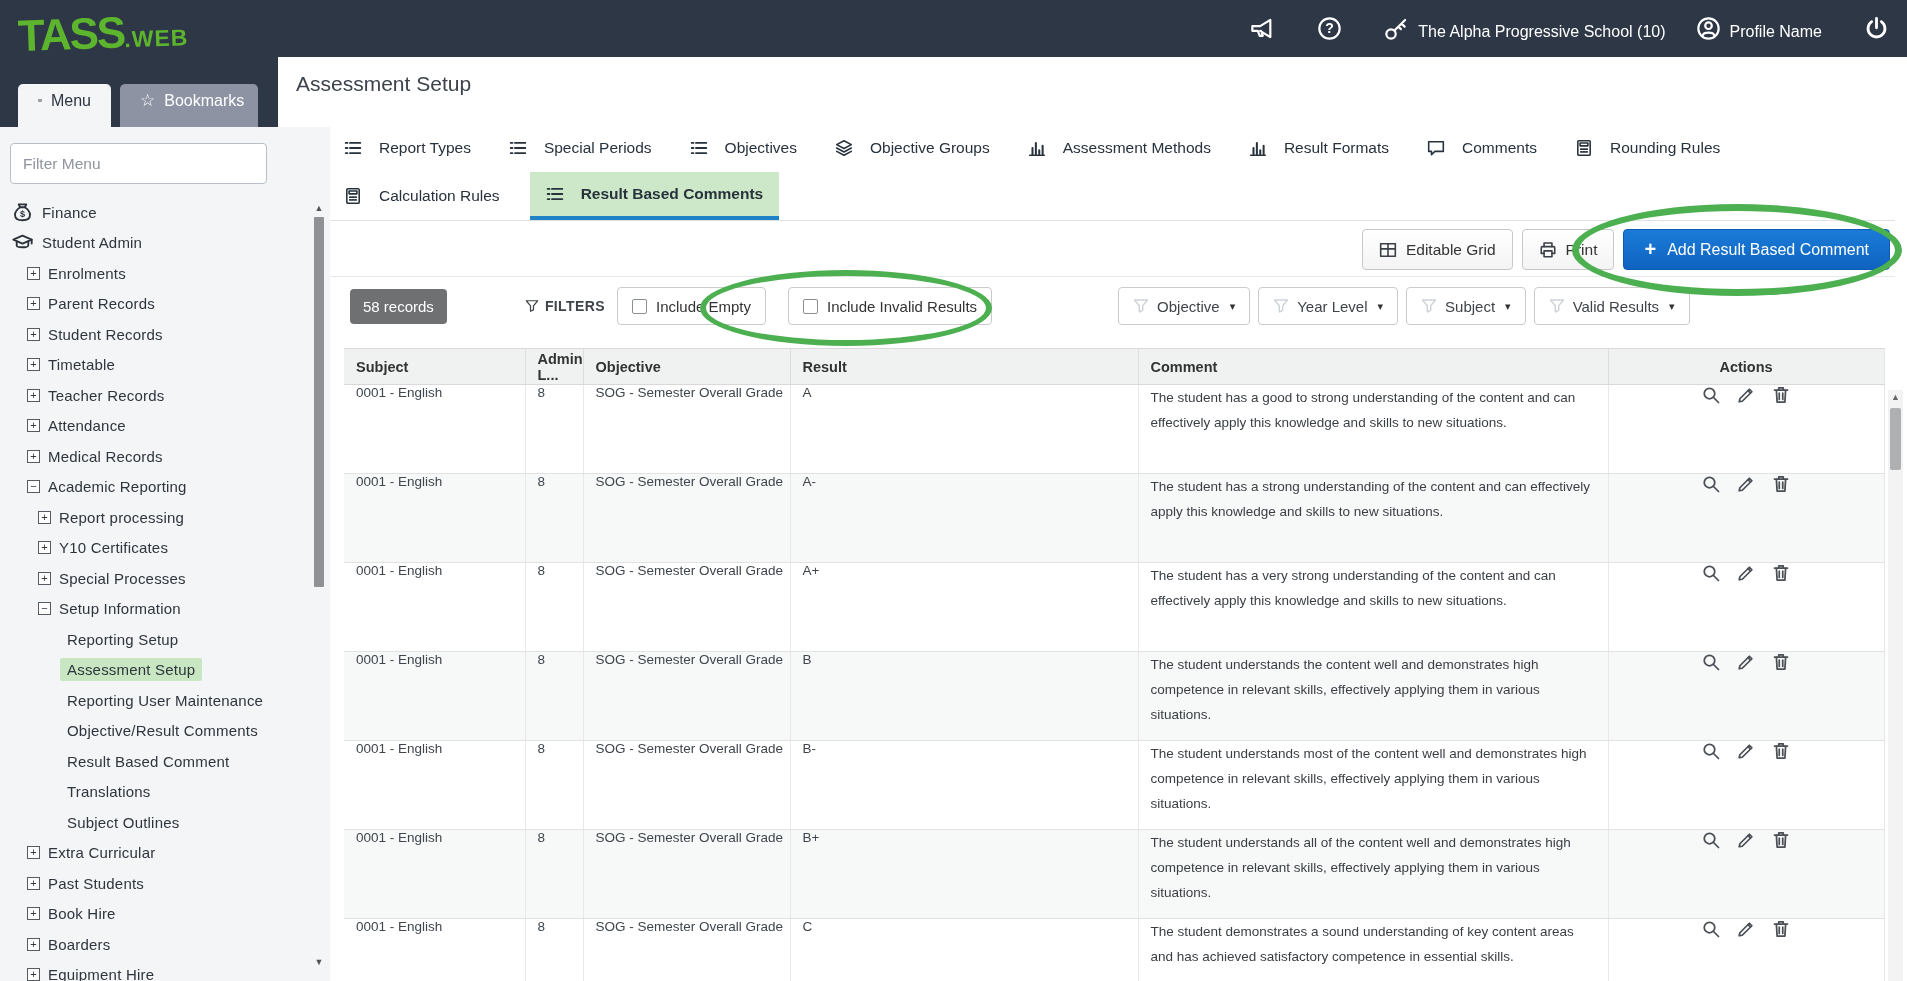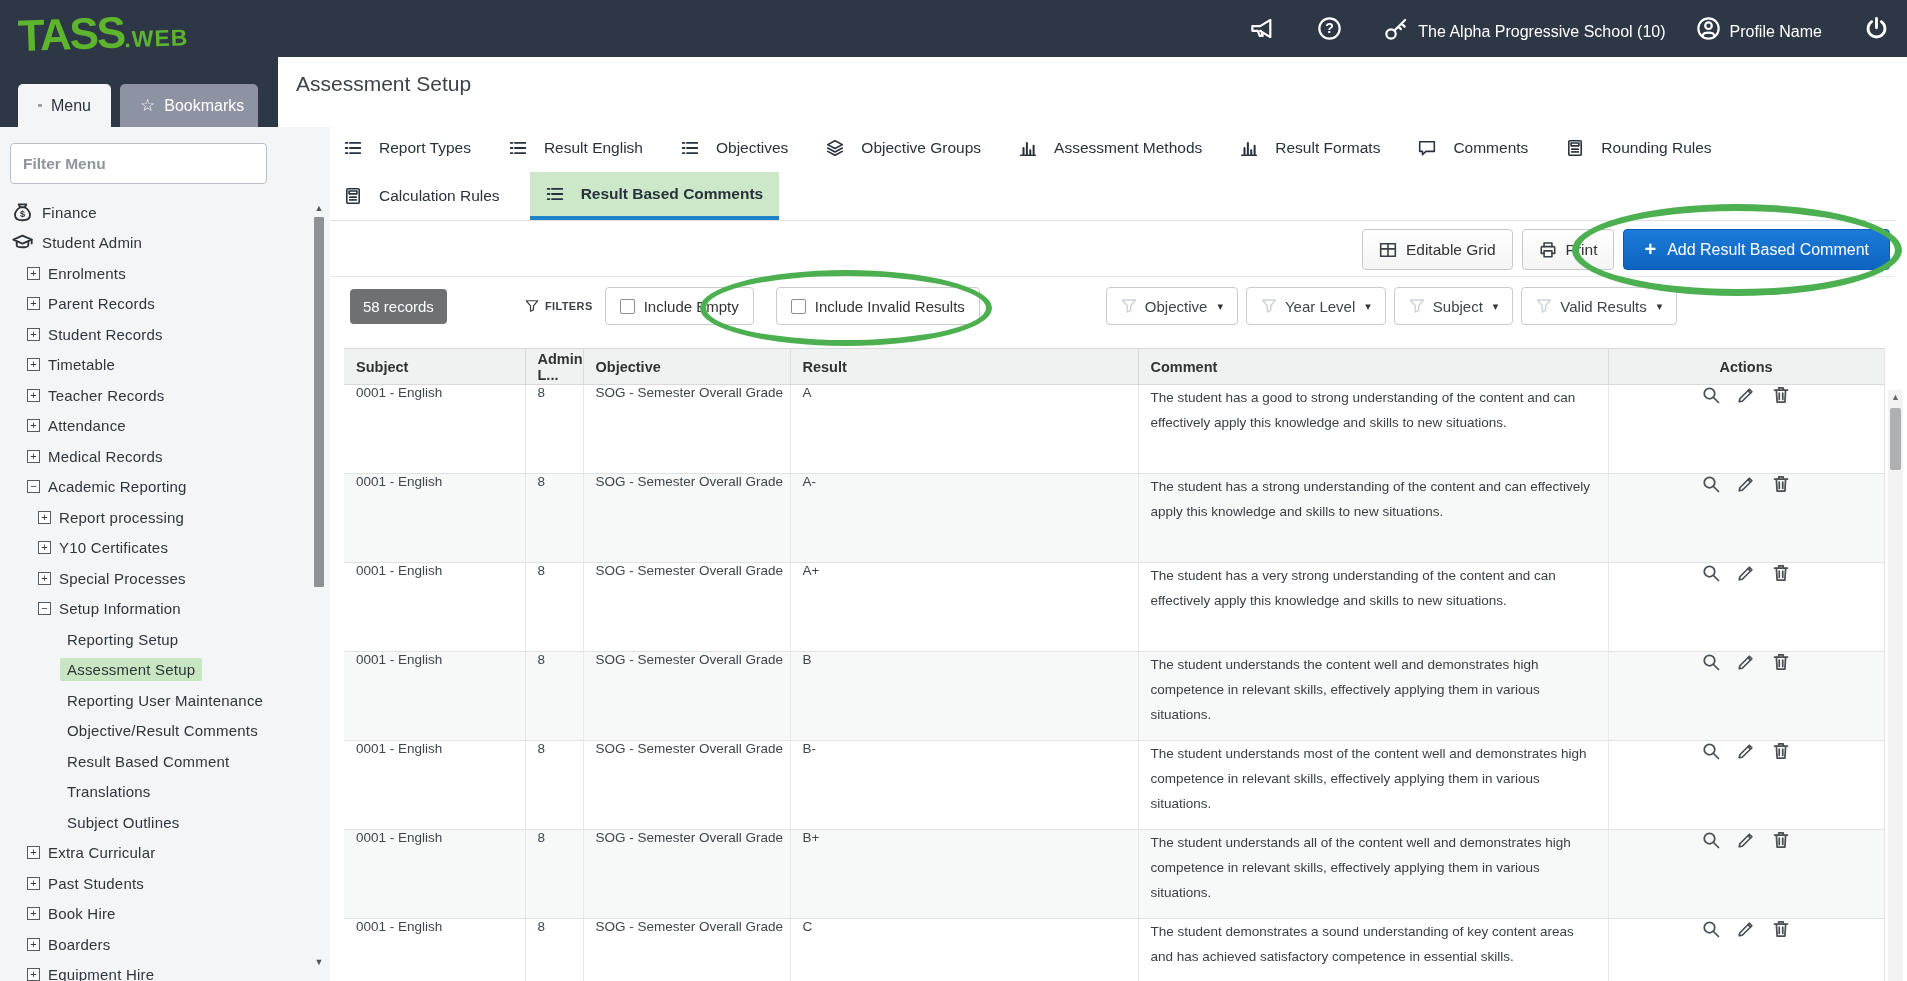--- a/index.html
+++ b/index.html
@@ -13,33 +13,33 @@
   .tb-icon svg { width:100%; height:100%; }
   .tb-group { display:flex; align-items:flex-end; gap:9px; font-size:16px; color:#fff; white-space:nowrap; }
   .gap40 { margin-left:42px; } .gap30 { margin-left:30px; }
 
   
   .logo-block { position:absolute; left:0; top:0; width:278px; height:127px; background:#2e3746; }
   .logo { position:absolute; left:18px; top:8px; color:#5db52d; transform:rotate(-2deg); }
   .logo .big { font-size:44px; font-weight:800; letter-spacing:-2px; }
   .logo .small { font-size:23px; font-weight:800; letter-spacing:1px; }
   .side-tabs { position:absolute; left:18px; bottom:0; display:flex; }
-  .side-tab { height:43px; display:flex; align-items:center; gap:9px; font-size:16px; padding:8px 20px;
+  .side-tab { height:43px; display:flex; align-items:flex-start; gap:9px; font-size:16px; padding:8px 20px;
               border-radius:5px 5px 0 0; cursor:default; }
   .side-tab.menu { background:#f3f5f7; color:#2c3540; width:93px; }
   .side-tab.bookmarks { background:#8d93a2; color:#fff; margin-left:9px; width:138px; }
   .side-tab .i { width:17px; height:17px; display:inline-flex; }
   .side-tab .i svg { width:100%; height:100%; }
   .star-glyph { font-size:17px; line-height:17px; }
 
   
   .sidebar { position:absolute; left:0; top:127px; width:330px; height:854px; background:#f3f5f7; }
   .filter-input { position:absolute; left:10px; top:16px; width:257px; height:41px; border:1px solid #b9bfc6;
                   border-radius:4px; font-size:15.5px; padding:0 12px; color:#444; background:#fff;
-                  font-family:"Liberation Sans", sans-serif;font-weight:bold; }
+                  font-family:"Liberation Sans", sans-serif; }
   .filter-input::placeholder { color:#8e959d; }
   .nav { position:absolute; left:0; top:70px; width:312px; }
   .nav-item { display:flex; align-items:center; height:30.5px; font-size:15px; color:#2e353c; white-space:nowrap; cursor:default; }
   .nav-item.lv0 { padding-left:10px; }
   .nav-item.lv1 { padding-left:27px; }
   .nav-item.lv2 { padding-left:38px; }
   .nav-item.lv3 { padding-left:67px; }
   .mod-i { width:25px; height:21px; margin-right:7px; color:#2b323a; display:inline-flex; flex:none; }
   .mod-i svg { width:100%; height:100%; }
   .expbox { width:13px; height:13px; border:1px solid #565b61; margin-right:8px; flex:none;
@@ -68,21 +68,21 @@
   .btn { height:41px; display:flex; align-items:center; gap:9px; font-size:15.5px; padding:11px 16px;
          border:1px solid #c8c8c8; border-radius:4px; background:linear-gradient(#ffffff,#f4f4f4); color:#333; cursor:default; }
   .btn .i { width:18px; height:18px; display:inline-flex; color:#3a3f45; }
   .btn .i svg { width:100%; height:100%; }
   .btn-primary { background:linear-gradient(#1b7bd8,#0f63c0); border:1px solid #0d5ab2; color:#fff; font-size:16px; padding:0 20px; }
   .btn-primary .plus { font-size:20px; font-weight:bold; margin-right:2px; }
 
   
   .filters { position:absolute; left:330px; top:287px; height:38px; display:flex; align-items:center; }
   .records-badge { margin-left:20px; background:#6f7072; color:#fff; font-size:15px; padding:9px 13px; border-radius:4px; }
-  .filters-label { margin-left:78px; display:flex; align-items:center; gap:6px; font-size:11px; font-weight:bold;
+  .filters-label { margin-left:78px; display:flex; align-items:center; gap:6px; font-size:14px; font-weight:bold;
                    letter-spacing:.4px; color:#3e444a; }
   .filters-label .i { width:14px; height:14px; display:inline-flex; color:#3e444a; }
   .filters-label .i svg { width:100%; height:100%; }
   .fbtn { height:38px; display:flex; align-items:center; gap:9px; background:#fff; border:1px solid #cbcbcb;
           border-radius:4px; font-size:15px; color:#333; padding:0 14px; cursor:default; white-space:nowrap; }
   .cbx { width:15px; height:15px; border:1.5px solid #8a8f94; border-radius:2px; background:#fff; }
   .fbtn.cb1 { margin-left:12px; } .fbtn.cb2 { margin-left:22px; }
   .fbtn.dd1 { margin-left:126px; } .fbtn.dd { gap:8px; color:#3e444a; }
   .fbtn.dd + .fbtn.dd { margin-left:8px; }
   .funnel-light { width:16px; height:16px; color:#ced3d9; display:inline-flex; }
@@ -337,21 +337,21 @@
           </svg>
         </span>
         <span>Report Types</span>
       </div>
       <div class="tab">
         <span class="i">
           <svg viewBox="0 0 16 16" fill="none" stroke="currentColor" stroke-width="1.4" stroke-linejoin="round" stroke-linecap="round">
             <path d="M1.5 3.5h1.6M5.3 3.5h9.2M1.5 8h1.6M5.3 8h9.2M1.5 12.5h1.6M5.3 12.5h9.2" stroke-width="1.6"></path>
           </svg>
         </span>
-        <span>Result English</span>
+        <span>Special Periods</span>
       </div>
       <div class="tab">
         <span class="i">
           <svg viewBox="0 0 16 16" fill="none" stroke="currentColor" stroke-width="1.4" stroke-linejoin="round" stroke-linecap="round">
             <path d="M1.5 3.5h1.6M5.3 3.5h9.2M1.5 8h1.6M5.3 8h9.2M1.5 12.5h1.6M5.3 12.5h9.2" stroke-width="1.6"></path>
           </svg>
         </span>
         <span>Objectives</span>
       </div>
       <div class="tab">

